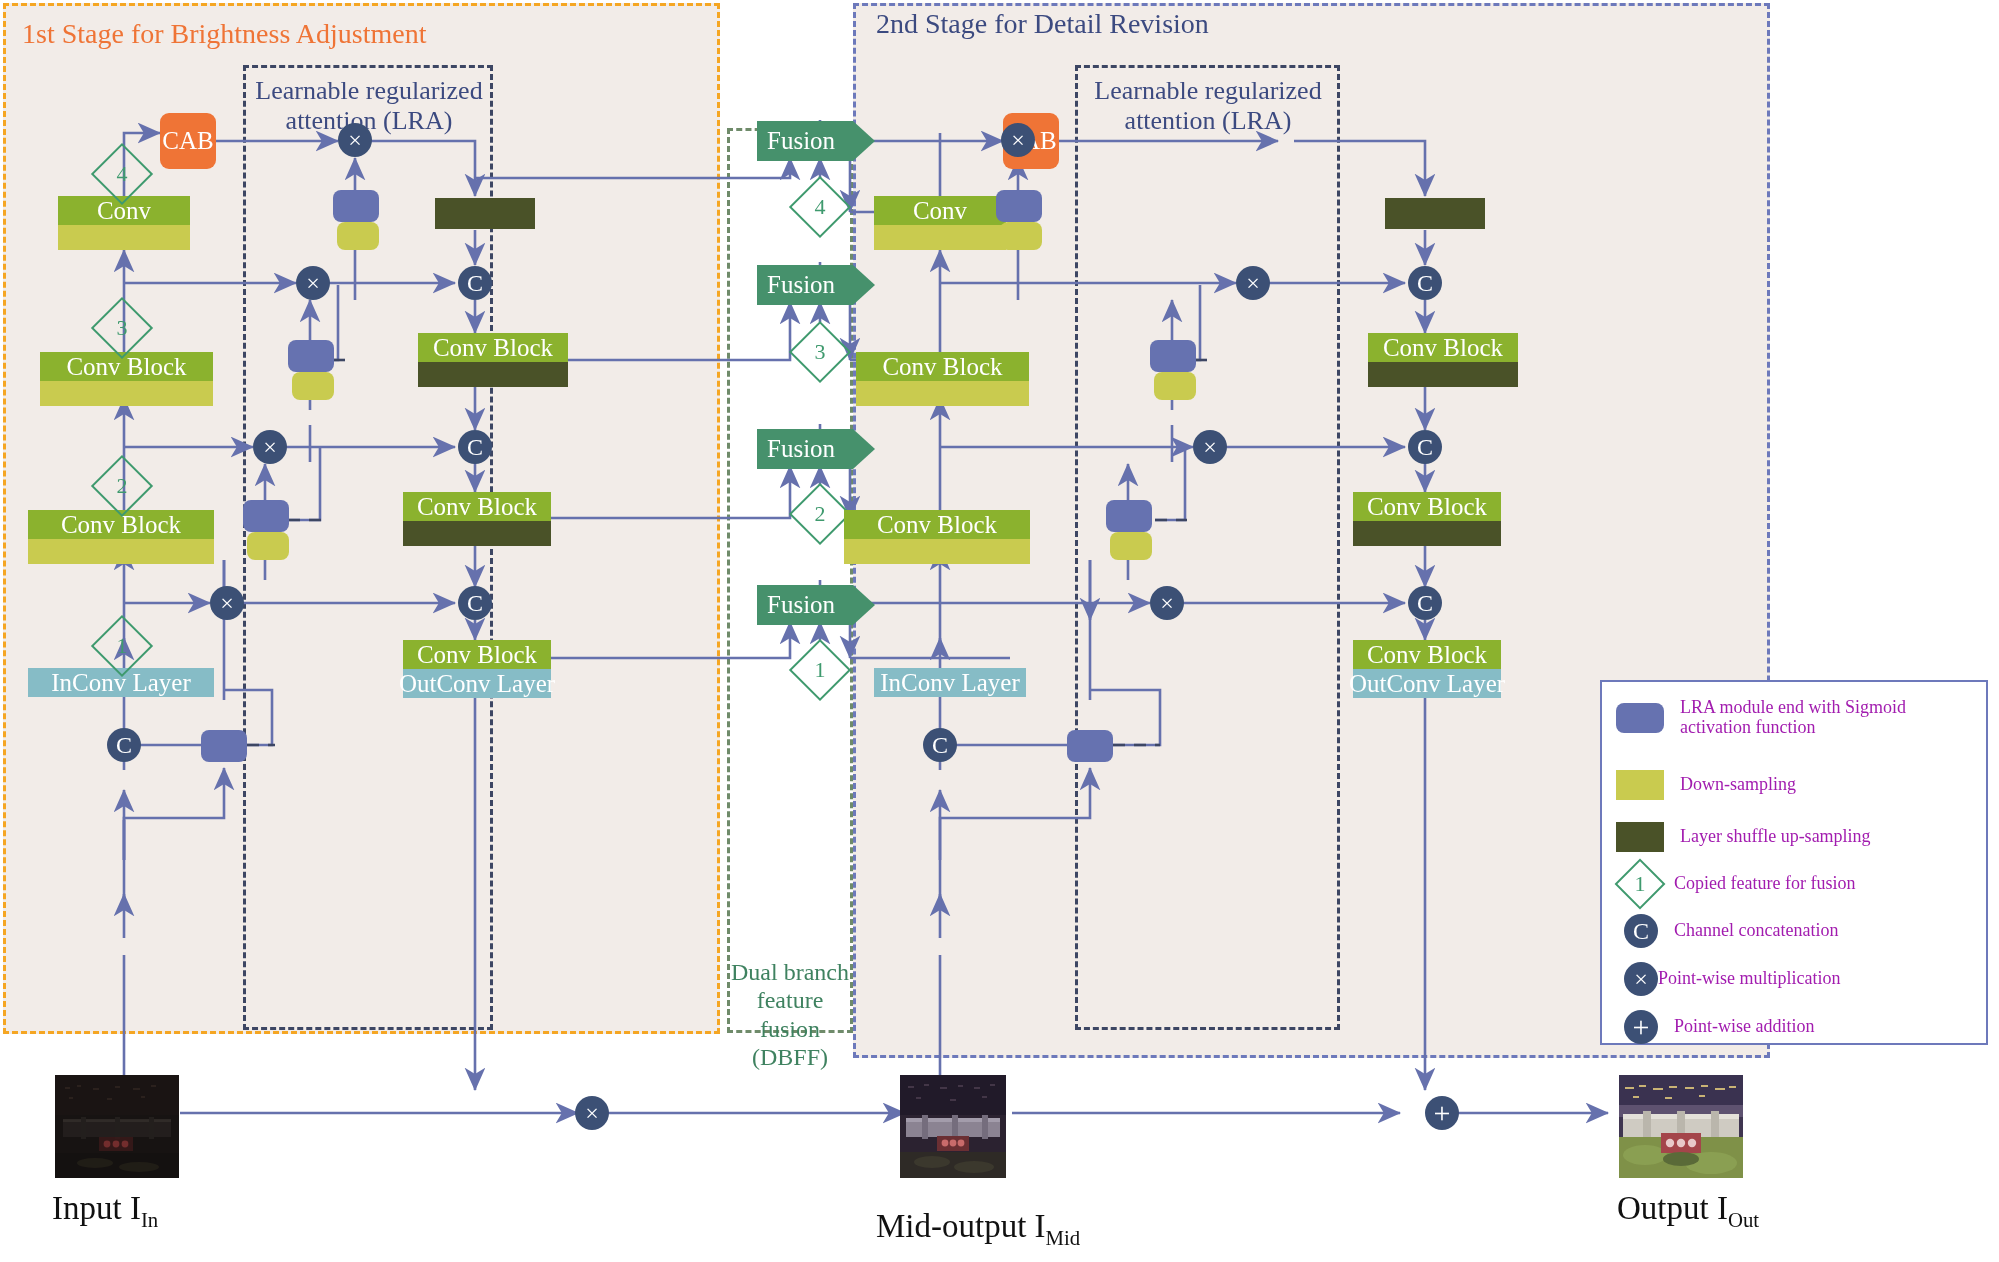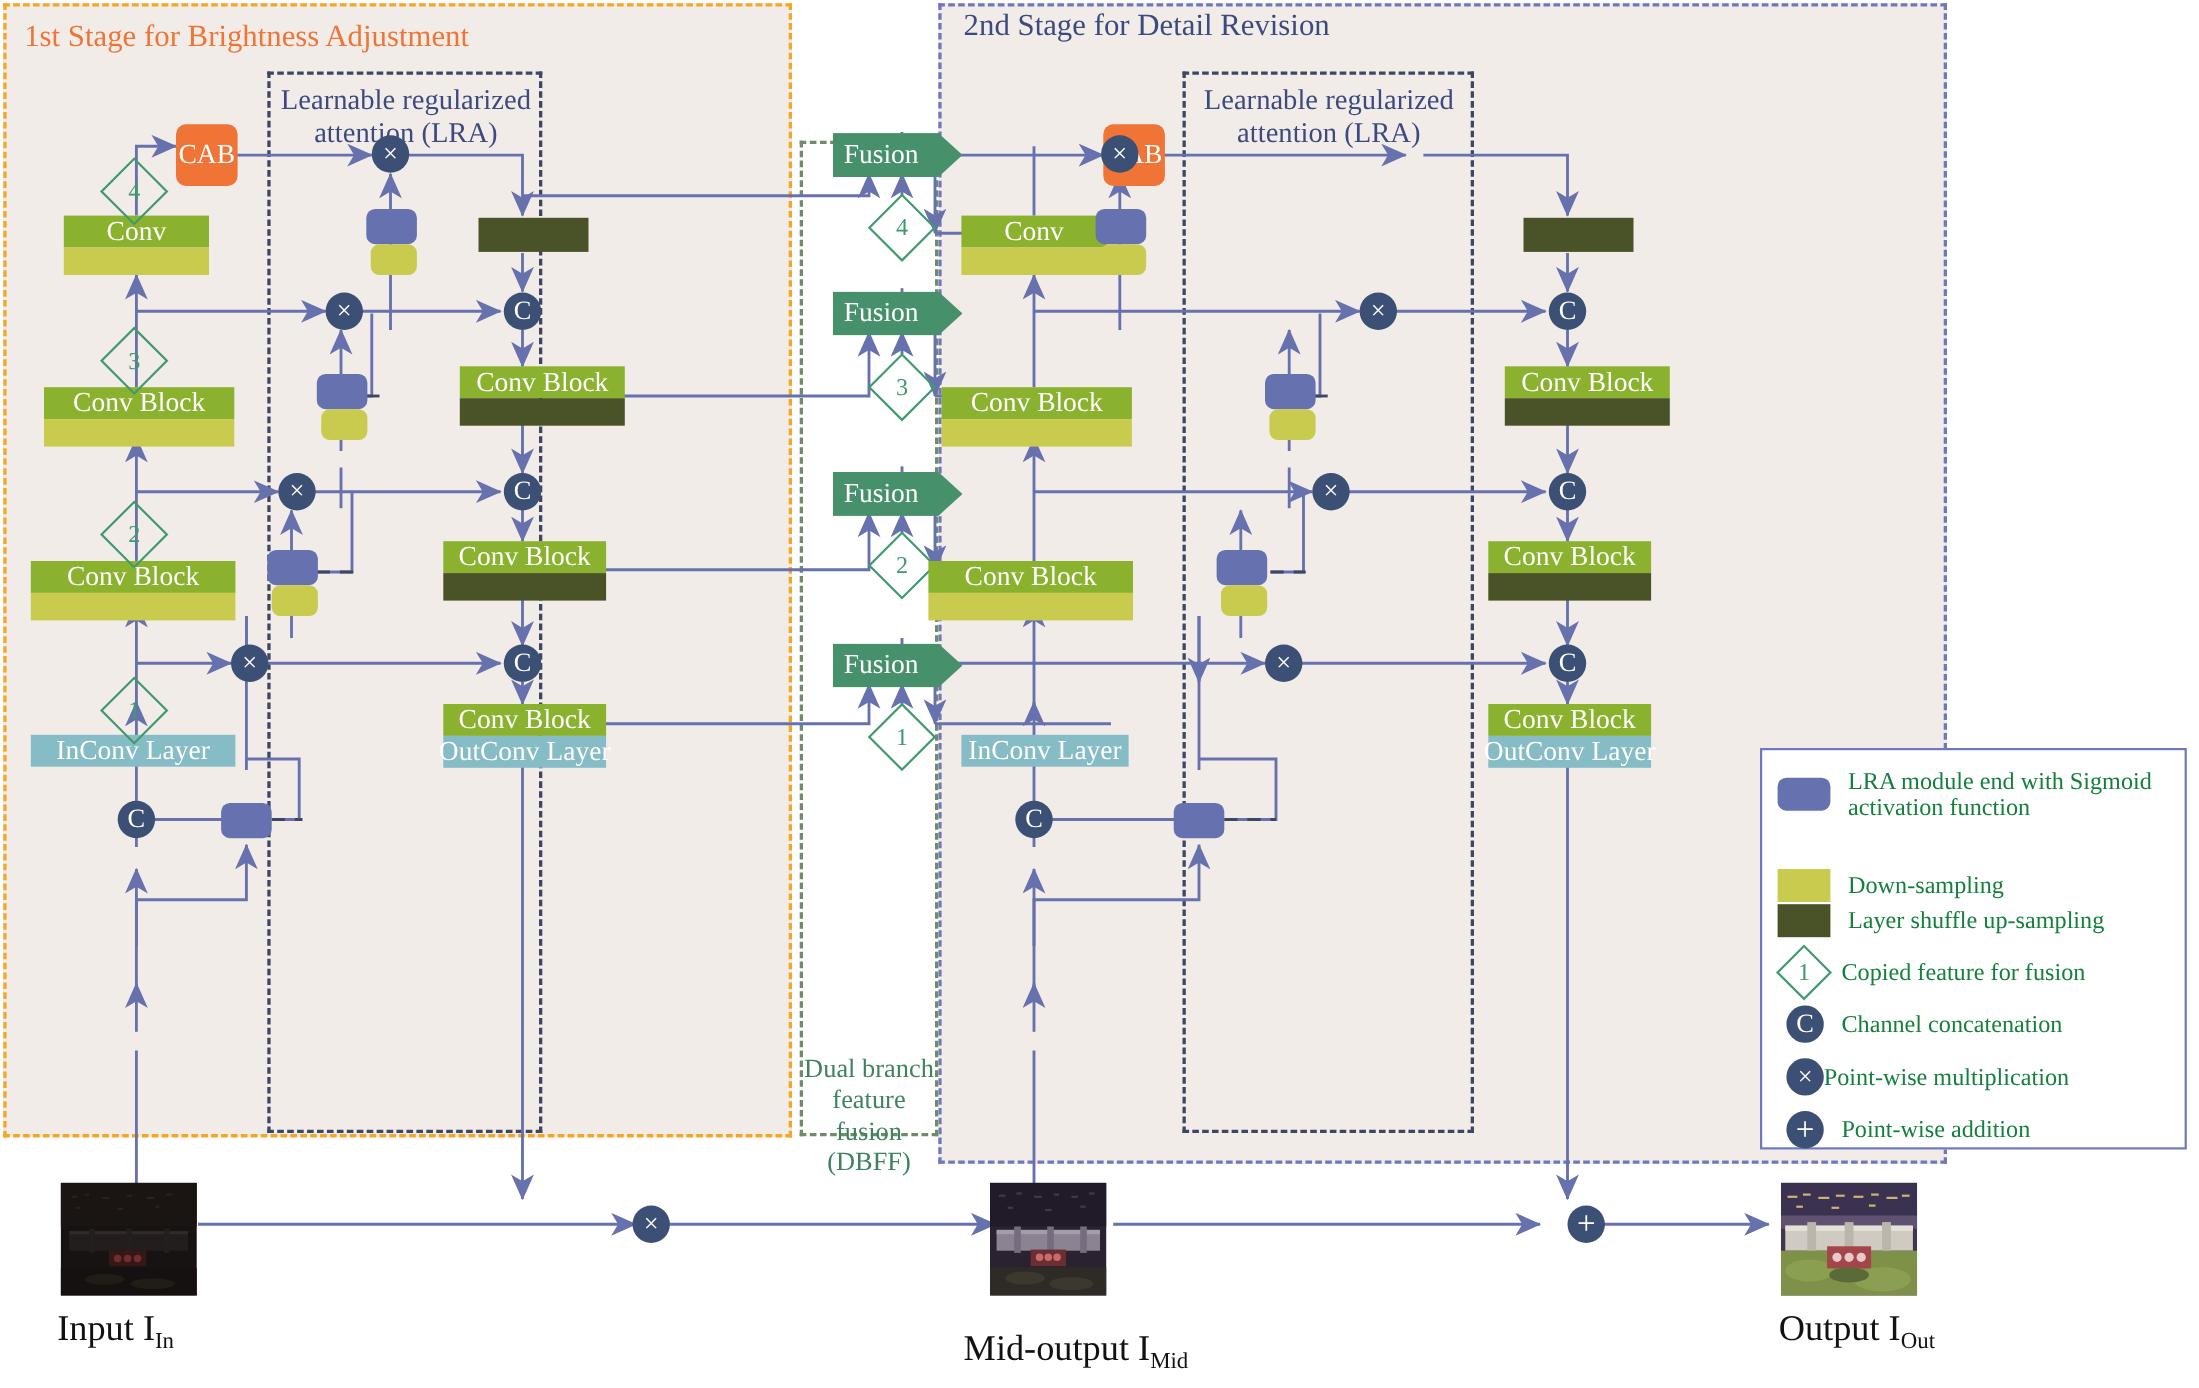--- a/index.html
+++ b/index.html
@@ -22,21 +22,21 @@
   .diamond .dnum{position:relative;color:#3f9a6e;font-size:22px;line-height:1;z-index:2;}
   .stage-label{position:absolute;font-size:28px;white-space:nowrap;}
   .lra-label{position:absolute;font-size:26px;color:#3c4a80;text-align:center;line-height:1.15;white-space:pre-line;}
   .dbff-label{position:absolute;font-size:24px;color:#3f8260;text-align:center;line-height:1.18;white-space:pre-line;}
   .imgbox{position:absolute;overflow:hidden;}
   .imglbl{position:absolute;font-size:33px;color:#111;white-space:nowrap;}
   .sub{font-size:0.63em;vertical-align:sub;}
   
   #legend{position:absolute;border:2px solid #6d79bb;background:#ffffff;box-sizing:border-box;}
   .lg-row{position:absolute;display:flex;align-items:center;}
-  .lg-txt{font-size:22px;color:#15803d;line-height:1.1;white-space:pre-line;}
+  .lg-txt{font-size:18px;color:#a21caf;line-height:1.1;white-space:pre-line;}
   .lg-sw{width:48px;height:30px;}
   .frame{position:absolute;box-sizing:border-box;}
 </style>
 </head>
 <body>
 
 <div id="root">
 
   <div class="frame" style="left:3px;top:3px;width:717px;height:1031px;background:#f2ece8;border:3px dashed #f5a623;"></div>
   <div class="frame" style="left:853px;top:3px;width:917px;height:1055px;background:#f2ece8;border:3px dashed #6d79bb;"></div>
@@ -475,21 +475,21 @@
   <div class="imglbl" style="left:1617px;top:1190px;">
     <span>Output I</span><span class="sub">Out</span>
   </div>
 
   <div id="legend" style="left:1600px;top:680px;width:388px;height:365px;">
     <div class="lg-row" style="left:14px;top:16px;width:360px;">
       <div class="lg-sw" style="background:#6672b0;border-radius:8px;"></div>
       <div class="lg-txt" style="margin-left:16px;">LRA module end with Sigmoid
 activation function</div>
     </div>
-    <div class="lg-row" style="left:14px;top:108px;width:360px;">
+    <div class="lg-row" style="left:14px;top:88px;width:360px;">
       <div class="lg-sw" style="background:#c9cb4f;"></div>
       <div class="lg-txt" style="margin-left:16px;">Down-sampling</div>
     </div>
     <div class="lg-row" style="left:14px;top:140px;width:360px;">
       <div class="lg-sw" style="background:#4a5228;"></div>
       <div class="lg-txt" style="margin-left:16px;">Layer shuffle up-sampling</div>
     </div>
     <div class="lg-row" style="left:14px;top:184px;width:360px;">
       <div class="diamond" style="position:relative;left:6px;width:36px;height:36px;">
         <div class="dshape"></div>

